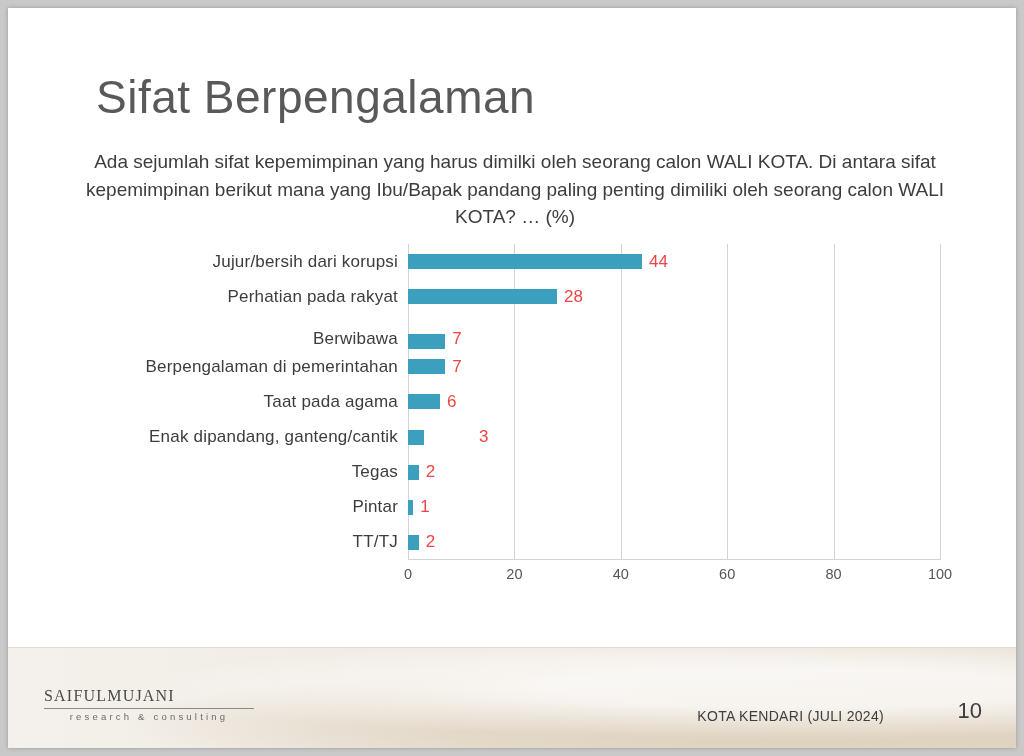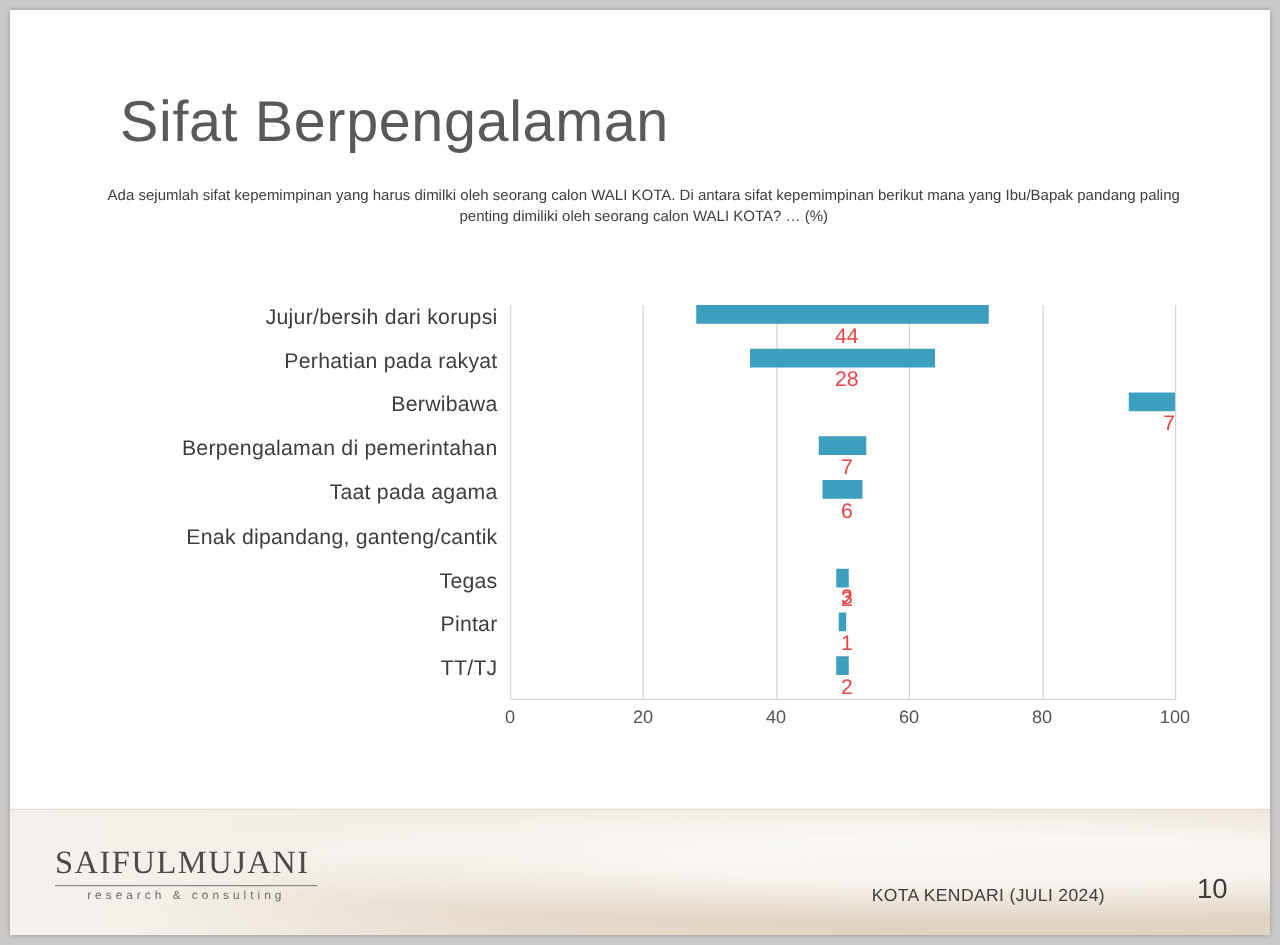--- a/index.html
+++ b/index.html
@@ -36,21 +36,21 @@
     white-space: nowrap;
   }
 
   
   .question {
     position: absolute;
     left: 62px;
     top: 140px;
     width: 890px;
     text-align: center;
-    font-size: 12px;
+    font-size: 19px;
     line-height: 1.45;
     color: #3d3d3d;
   }
 
   
   #chart {
     position: absolute;
     left: 70px;
     top: 228px;
     width: 880px;
@@ -92,21 +92,20 @@
     top: 0;
     bottom: 22px;
   }
   .row {
     position: absolute;
     left: 0;
     right: 0;
     height: 46.5px;
     display: flex;
     align-items: center;
-    flex-direction: column;
   }
   .cat-label {
     position: absolute;
     right: calc(100% + 10px);
     white-space: nowrap;
     font-size: 17px;
     color: #3d3d3d;
     letter-spacing: 0.2px;
   }
   .bar {
@@ -139,21 +138,21 @@
       radial-gradient(ellipse at 62% 85%, rgba(222,208,188,0.4) 0 20%, rgba(255,255,255,0) 58%);
   }
   .logo {
     position: absolute;
     left: 36px;
     bottom: 26px;
     width: 210px;
   }
   .logo-main {
     font-family: "Liberation Serif", serif;
-    font-size: 26px;
+    font-size: 16px;
     letter-spacing: 1.2px;
     color: #4a4a4a;
     white-space: nowrap;
   }
   .logo-rule {
     margin: 3px 0 2px 0;
     height: 1px;
     background: #8a8a8a;
   }
   .logo-sub {

